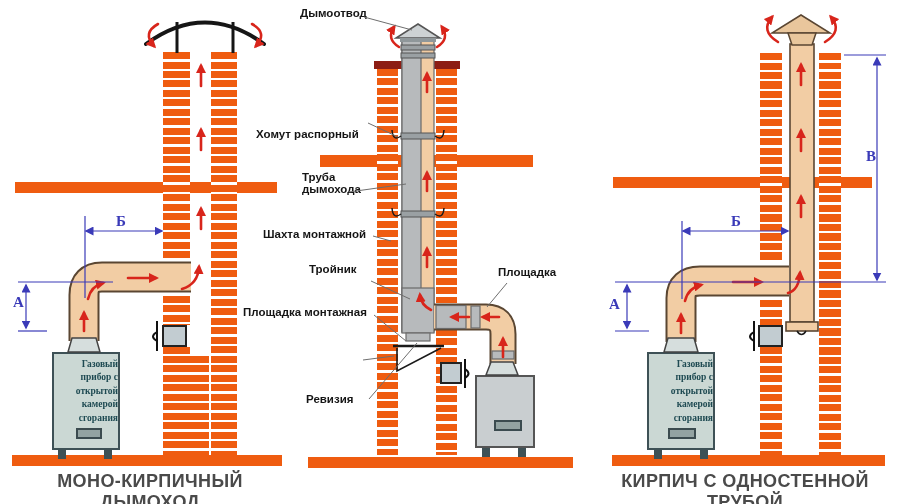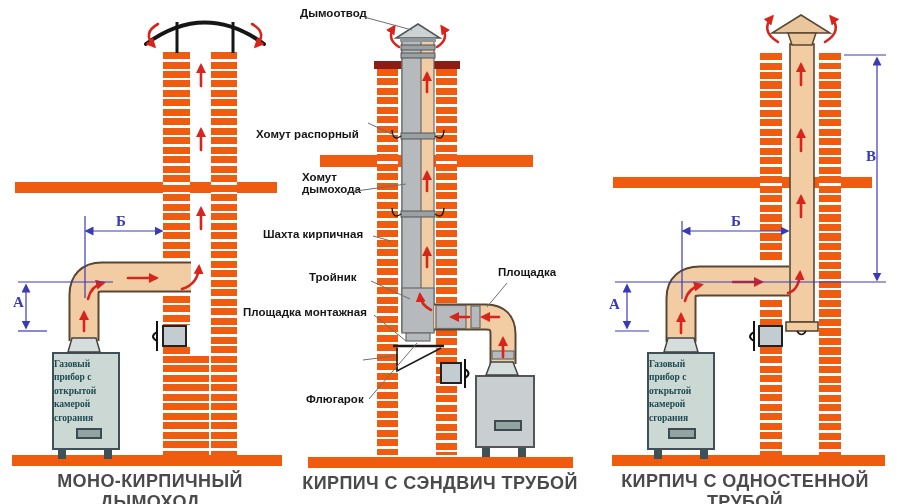--- a/index.html
+++ b/index.html
@@ -9,21 +9,21 @@
          background-image:repeating-linear-gradient(to bottom,var(--brick,#ef5c10) 0px,var(--brick,#ef5c10) 7px,#ffffff 7px,#ffffff 9.5px);}
   .bar{position:absolute;background:var(--brick,#ef5c10);}
   .crown{position:absolute;background:var(--crown,#8c1d14);}
   .vjoint{position:absolute;width:2px;background:#ffffff;}
   .hatch{position:absolute;background:var(--hatch_fill,#c2ccd1);border:2px solid #222;box-sizing:border-box;}
   .appliance{position:absolute;background:var(--appliance_fill,#cbd8d4);border:2px solid var(--appliance_border,#3e5156);box-sizing:border-box;}
   .boiler{position:absolute;background:var(--boiler_fill,#c9ced0);border:2px solid #555;box-sizing:border-box;}
   .slot{position:absolute;background:#93a3a2;border:2px solid #3b4b4f;box-sizing:border-box;}
   .leg{position:absolute;width:8px;height:9px;background:#3e5156;}
   .apptext{position:absolute;font:700 9.5px "Liberation Serif",serif;color:var(--appliance_text,#1e4a52);
-           text-align:left;line-height:1.42;}
+           text-align:right;line-height:1.42;}
   .label{position:absolute;font:700 11.5px "Liberation Sans",sans-serif;color:var(--label_text,#151515);white-space:nowrap;}
   .label.wrap{white-space:normal;}
   .dim{position:absolute;font:700 15px "Liberation Serif",serif;color:var(--dim_blue,#3a3ab8);}
   .caption{position:absolute;font:700 18px "Liberation Sans",sans-serif;color:var(--caption_text,#4a4a4a);
            text-align:center;letter-spacing:.4px;}
   svg.overlay{position:absolute;left:0;top:0;z-index:5;pointer-events:none;}
   .ln-red{stroke:var(--arrow_red,#d8251b);stroke-width:2.6;fill:none;stroke-linecap:round;}
   .ln-black{stroke:#161616;fill:none;}
   .leader{stroke:#6e6e6e;stroke-width:1;fill:none;}
   .ln-blue{stroke:var(--dim_blue,#3a3ab8);stroke-width:1.2;fill:none;}
@@ -231,30 +231,29 @@
       <path class="ln-blue" d="M615,282 H886"></path>
       <path class="ln-blue" d="M627,285 V328" marker-start="url(#mBs)" marker-end="url(#mBe)"></path>
       <path class="ln-blue" d="M615,331 H649"></path>
       <path class="ln-blue" d="M844,55 H886"></path>
       <path class="ln-blue" d="M877,58 V280" marker-start="url(#mBs)" marker-end="url(#mBe)"></path>
     </g>
   </svg>
 
   <div class="label" style="left:300px;top:7px;">Дымоотвод</div>
   <div class="label" style="left:256px;top:111px;margin-top:17px;">Хомут распорный</div>
-  <div class="label wrap" style="left:302px;top:171px;width:70px;">Хомут дымохода</div>
-  <div class="label" style="left:263px;top:228px;">Шахта кирпичная</div>
-  <div class="label" style="left:309px;top:271px;">Тройник</div>
+  <div class="label wrap" style="left:302px;top:171px;width:70px;">Труба дымохода</div>
+  <div class="label" style="left:263px;top:228px;">Шахта монтажной</div>
+  <div class="label" style="left:309px;top:263px;">Тройник</div>
   <div class="label" style="left:243px;top:306px;">Площадка монтажная</div>
-  <div class="label" style="left:306px;top:393px;">Флюгарок</div>
+  <div class="label" style="left:306px;top:393px;">Ревизия</div>
   <div class="label" style="left:498px;top:266px;">Площадка</div>
 
   <div class="dim" style="left:116px;top:213px;">Б</div>
   <div class="dim" style="left:13px;top:294px;">А</div>
   <div class="dim" style="left:731px;top:213px;">Б</div>
   <div class="dim" style="left:609px;top:296px;">А</div>
   <div class="dim" style="left:866px;top:148px;">В</div>
 
   <div class="caption" style="left:10px;top:471px;width:280px;">МОНО-КИРПИЧНЫЙ ДЫМОХОД</div>
-  <div class="caption" style="left:300px;top:473px;width:280px;">КИРПИЧ С СЭНДВИЧ ТРУБОЙ</div>
   <div class="caption" style="left:600px;top:471px;width:290px;">КИРПИЧ С ОДНОСТЕННОЙ ТРУБОЙ</div>
 
 </div>
 
 </body></html>

